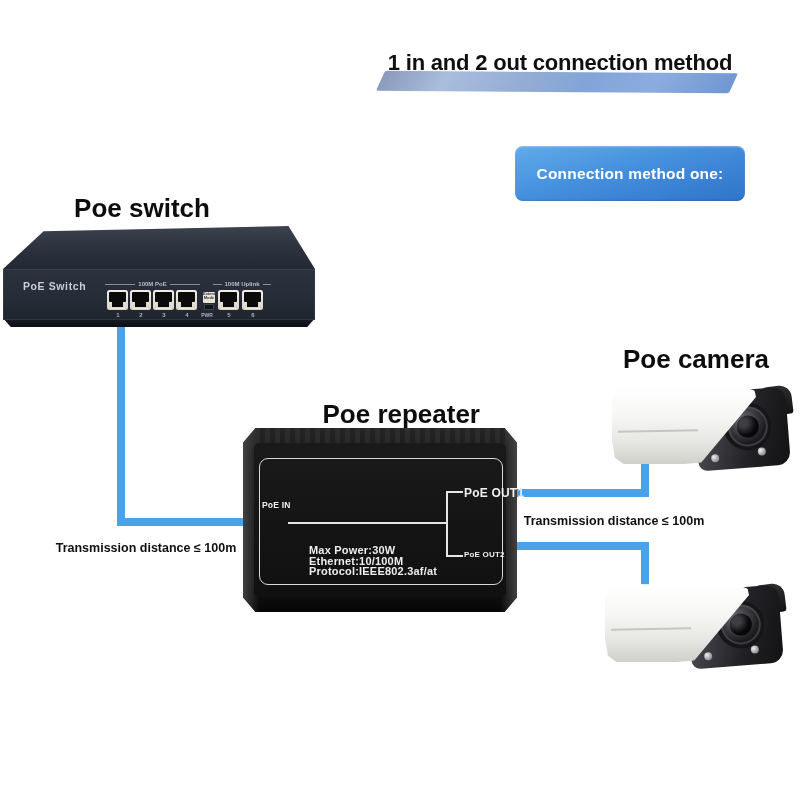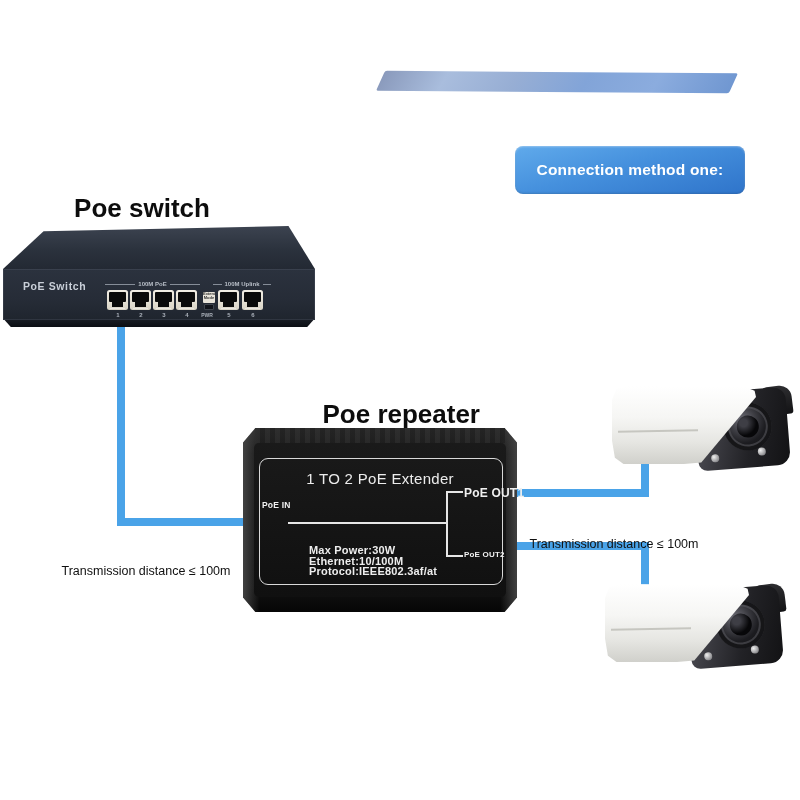--- a/index.html
+++ b/index.html
@@ -5,34 +5,34 @@
   html,body{margin:0;padding:0;background:#fff;}
   #stage{position:relative;width:800px;height:800px;background:#ffffff;overflow:hidden;
          font-family:"Liberation Sans",sans-serif;color:#111;}
   
   .banner-title{position:absolute;left:370px;top:50px;width:380px;text-align:center;
     font-size:22px;font-weight:bold;color:#101010;letter-spacing:-0.2px;z-index:3;white-space:nowrap;}
   .banner-ribbon{position:absolute;left:380px;top:72px;width:354px;height:20px;z-index:2;
     transform:skewX(-24deg) rotate(0.4deg);border-radius:2px;
     background:linear-gradient(97deg,#8a9abc 0%,#a9bddd 18%,#97aed4 38%,#82a4d8 58%,#8bacde 78%,#7097d1 100%);}
   
-  .method-badge{position:absolute;left:515px;top:146px;width:230px;height:48px;border-radius:8px;
+  .method-badge{position:absolute;left:515px;top:146px;width:230px;height:55px;border-radius:8px;
     background:linear-gradient(165deg,#60aaeb 0%,#4590dd 45%,#2f74ca 100%);
     box-shadow:inset 0 1px 2px rgba(255,255,255,.35), inset 0 -1px 2px rgba(0,0,0,.15);
     display:flex;align-items:center;justify-content:center;z-index:3;}
   .method-badge span{color:#fff;font-weight:bold;font-size:15.5px;letter-spacing:.2px;}
   
   .sec-title{position:absolute;font-size:26px;font-weight:bold;color:#0d0d0d;text-align:center;z-index:3;white-space:nowrap;}
   .t-switch{left:22px;top:193px;width:240px;}
   .t-repeater{left:280px;top:399px;width:200px;text-align:right;}
   .t-camera{left:596px;top:344px;width:200px;}
   
   .cable{position:absolute;background:#4aa3e8;z-index:1;}
   
-  .dist{position:absolute;font-size:12.5px;font-weight:normal;color:#101010;text-align:center;z-index:4;white-space:nowrap;margin-top:23px;}
+  .dist{position:absolute;font-size:12.5px;font-weight:bold;color:#101010;text-align:center;z-index:4;white-space:nowrap;}
   .dist-left{left:40px;top:541px;width:212px;}
   .dist-right{left:508px;top:514px;width:212px;}
   
   .sw{position:absolute;left:3px;top:226px;width:312px;height:101px;z-index:2;}
   .sw-top{position:absolute;left:0;top:0;width:312px;height:43px;
     clip-path:polygon(13% 12%,91.5% 0%,100% 100%,0% 100%);
     background:linear-gradient(180deg,#3c4350 0%,#2b323d 55%,#232933 100%);}
   .sw-front{position:absolute;left:0;top:43px;width:312px;height:51px;
     background:linear-gradient(180deg,#2b323e 0%,#262c37 60%,#1f252e 100%);
     box-shadow:inset 0 0 0 1px rgba(140,150,165,.15);}
@@ -95,20 +95,21 @@
   .cam-body{position:absolute;left:4px;top:6px;width:144px;height:78px;z-index:3;
     background:linear-gradient(180deg,#ffffff 0%,#f6f6f4 40%,#e6e6e2 72%,#d0d0cb 100%);
     clip-path:polygon(0% 18%,3% 4%,10% 0%,92% 1%,99% 6%,100% 14%,62% 98%,50% 100%,8% 100%,2% 92%,0% 70%);}
   .cam-seam{position:absolute;left:6px;top:44px;width:80px;height:1.5px;background:#c6c6c0;transform:rotate(-1deg);}
 </style>
 </head>
 <body>
 
 <div id="stage">
 
+  <div class="banner-title">1 in and 2 out connection method</div>
   <div class="banner-ribbon"></div>
 
   <div class="method-badge">
     <span>Connection method one:</span>
   </div>
 
   <div class="cable" style="left:117px;top:320px;width:8px;height:206px;"></div>
   <div class="cable" style="left:117px;top:518px;width:130px;height:8px;"></div>
   <div class="cable" style="left:512px;top:489px;width:137px;height:8px;"></div>
   <div class="cable" style="left:641px;top:458px;width:8px;height:39px;"></div>
@@ -175,35 +176,35 @@
     </div>
     <div class="sw-bottom"></div>
   </div>
 
   <div class="sec-title t-repeater">Poe repeater</div>
   <div class="rp">
     <div class="rp-shell"></div>
     <div class="rp-ridge"></div>
     <div class="rp-panel"></div>
     <div class="rp-outline"></div>
-    <div class="rp-title">1 TO 2 PoE Extender</div>
     <div class="rp-small rp-in">PoE IN</div>
     <div class="rp-ln" style="left:45px;top:94px;width:159px;height:2px;"></div>
     <div class="rp-ln" style="left:203px;top:63px;width:2px;height:66px;"></div>
     <div class="rp-ln" style="left:203px;top:63px;width:17px;height:2px;"></div>
     <div class="rp-ln" style="left:203px;top:127px;width:17px;height:2px;"></div>
     <div class="rp-small rp-out1">PoE OUT1</div>
     <div class="rp-small rp-out2">PoE OUT2</div>
     <div class="rp-specs">
       <div>Max Power:30W</div>
       <div>Ethernet:10/100M</div>
       <div>Protocol:IEEE802.3af/at</div>
     </div>
   </div>
 
+  <div class="sec-title t-camera">Poe camera</div>
 
   <div class="camera cam1">
     <div class="cam-fin"></div>
     <div class="cam-cap">
       <div class="cam-lens">
         <div class="cam-pupil"></div>
       </div>
       <div class="cam-ir ir1"></div>
       <div class="cam-ir ir2"></div>
     </div>

